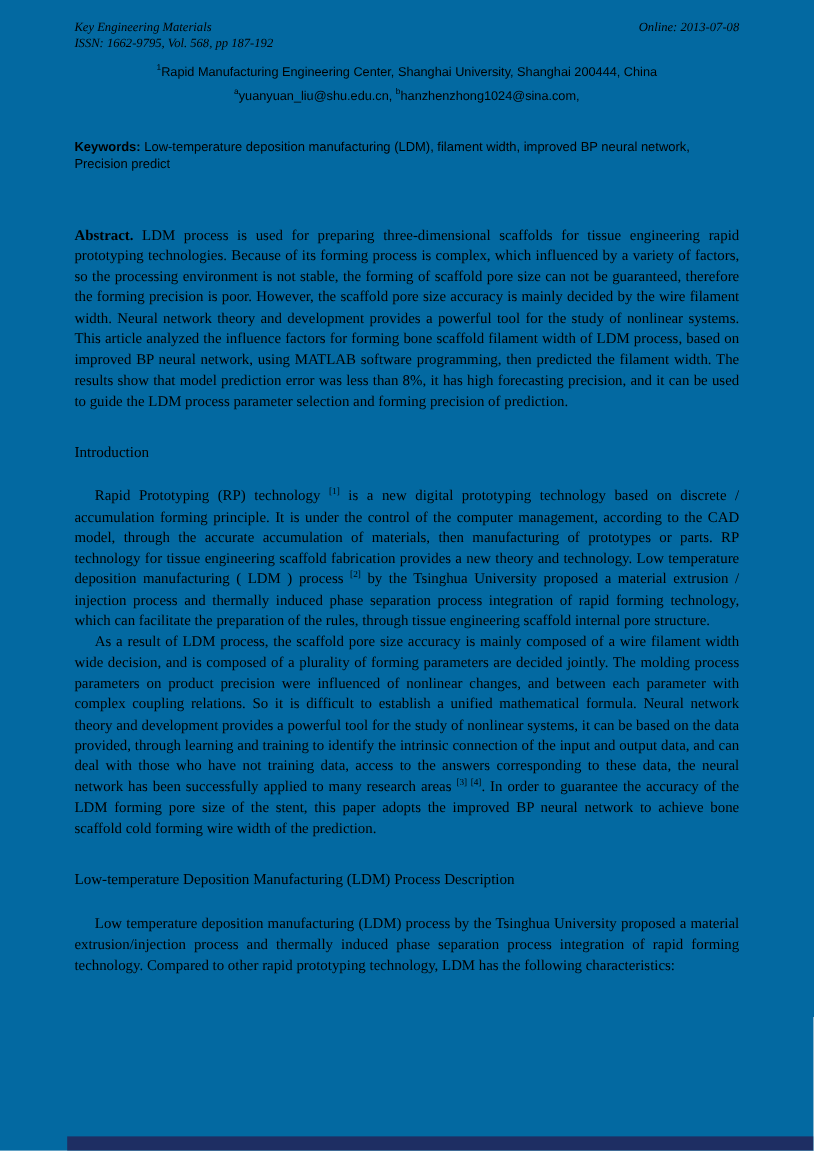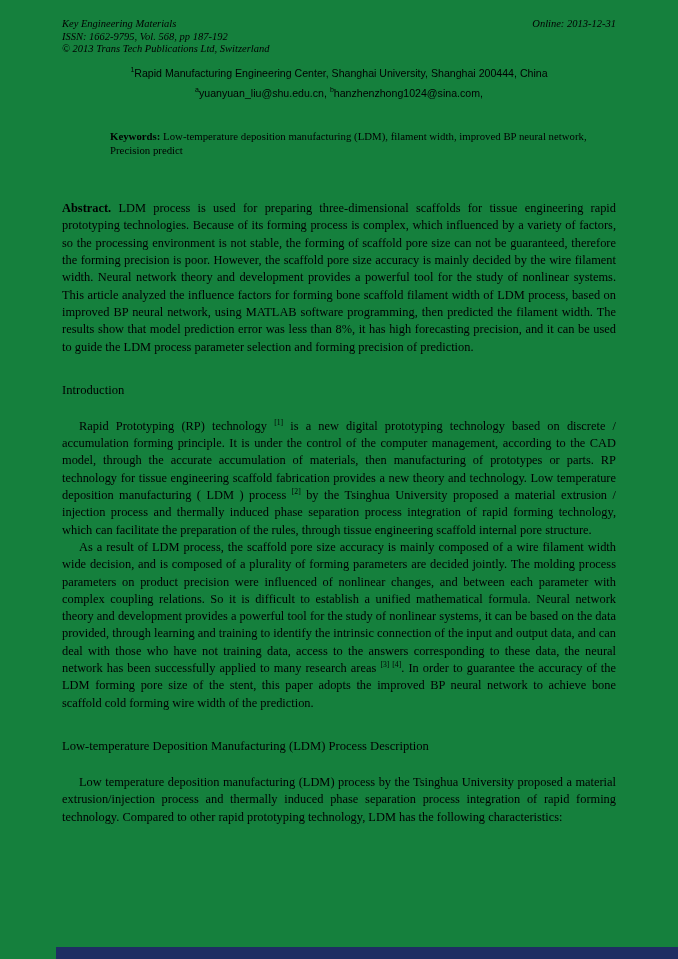--- a/index.html
+++ b/index.html
@@ -1,19 +1,19 @@
 <!DOCTYPE html>
 <html><head>
 <meta charset="utf-8">
 <style>
   * { margin:0; padding:0; box-sizing:border-box; }
   html,body { background:#ffffff; }
   .page {
     width:678px; height:959px; margin:0 auto; position:relative;
-    background:#15803d; color:#000; overflow:hidden;
+    background:#0369a1; color:#000; overflow:hidden;
     font-family:"Liberation Serif", serif;
   }
   .content { padding:18px 62px 0 62px; }
 
   .hdr { display:flex; justify-content:space-between; align-items:flex-start;
          font-style:italic; font-size:10.5px; line-height:12.6px;
          font-family:"Liberation Serif", serif; }
   .hdr-left div { white-space:nowrap; }
   .hdr-right { white-space:nowrap; }
 
@@ -26,22 +26,22 @@
   .authors-1 { margin-top:15px; }
   .authors-2 { margin-top:6px; }
   .authors sup { font-size:8px; }
 
   .affil, .emails { text-align:center; font-family:"Liberation Sans", sans-serif;
                     font-size:10.6px; line-height:14px; }
   .affil { margin-top:10px; }
   .emails { margin-top:6px; }
   .affil sup, .emails sup { font-size:7px; }
 
-  .keywords { margin-top:29px; font-family:Liberation Serif, serif;
-              font-size:10.8px; line-height:14.2px; text-align:left;margin-left:48px; }
+  .keywords { margin-top:29px; font-family:Liberation Sans, sans-serif;
+              font-size:10.8px; line-height:14.2px; text-align:left; }
   .keywords b { font-weight:bold; }
 
   .abstract { margin-top:43px; font-size:12.4px; line-height:17.3px;
               text-align:justify; }
   .abstract b { font-weight:bold; }
 
   .h2 { margin-top:27px; font-size:12.6px; font-weight:normal;
         font-family:"Liberation Serif", serif; }
 
   .body-p { font-size:12.4px; line-height:17.3px; text-align:justify; }
@@ -55,23 +55,22 @@
 </head>
 <body>
 
 <div class="page">
   <div class="content">
 
     <div class="hdr">
       <div class="hdr-left">
         <div>Key Engineering Materials</div>
         <div>ISSN: 1662-9795, Vol. 568, pp 187-192</div>
-        <div>© 2013 Trans Tech Publications Ltd, Switzerland</div>
       </div>
-      <div class="hdr-right">Online: 2013-12-31</div>
+      <div class="hdr-right">Online: 2013-07-08</div>
     </div>
 
 
 
 
     <p class="affil"><sup>1</sup><span>Rapid Manufacturing Engineering Center, Shanghai University, Shanghai 200444, China</span></p>
 
     <p class="emails"><sup>a</sup><span>yuanyuan_liu@shu.edu.cn, </span><sup>b</sup><span>hanzhenzhong1024@sina.com,</span></p>
 
     <p class="keywords"><b>Keywords:</b><span> Low-temperature deposition manufacturing (LDM), filament width, improved BP neural network, Precision predict</span></p>

